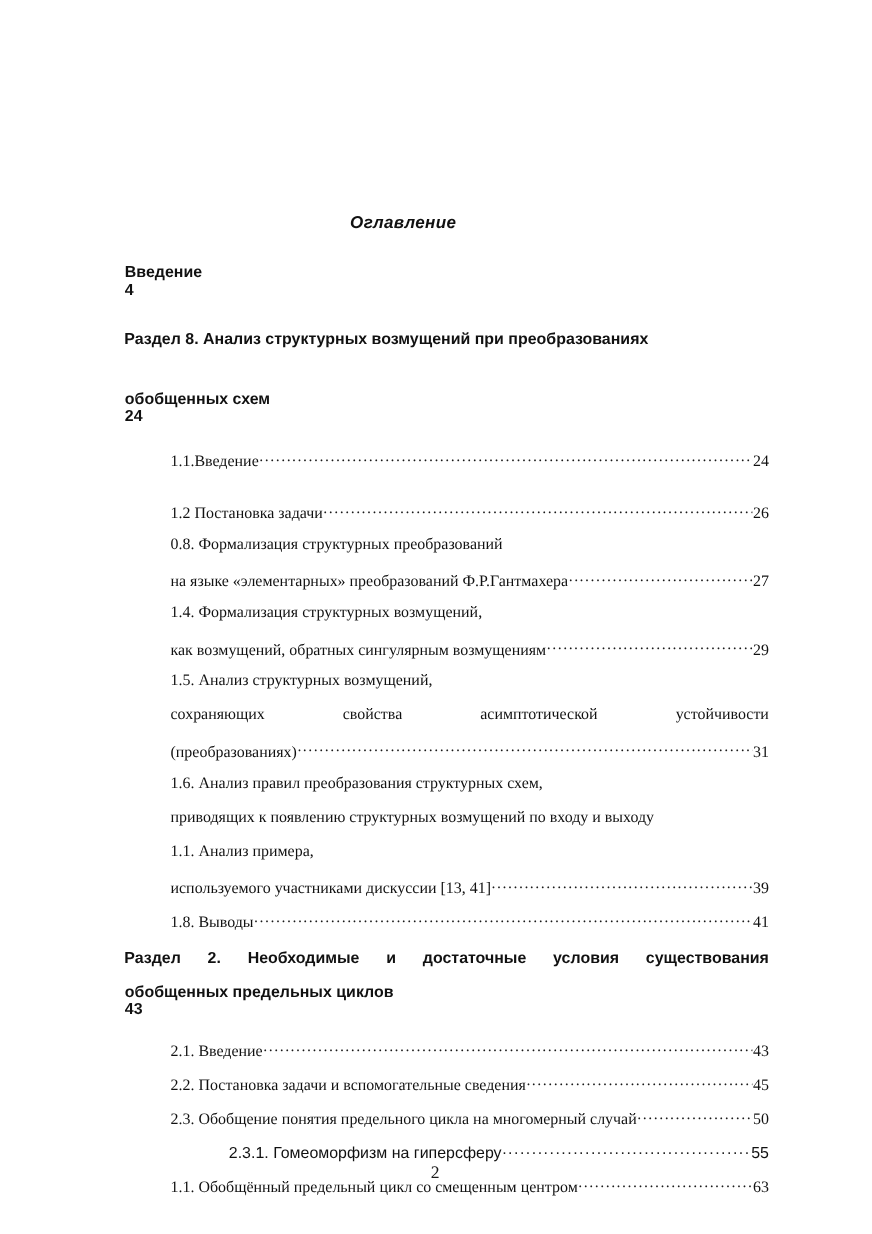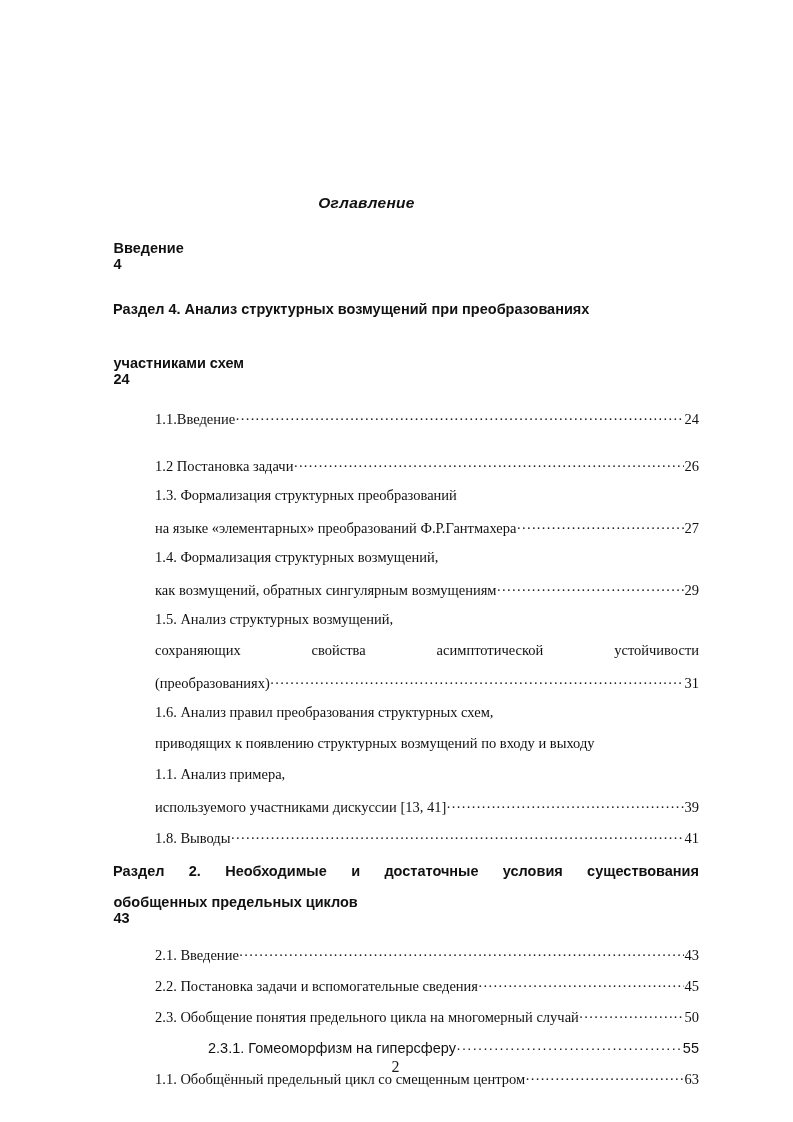--- a/index.html
+++ b/index.html
@@ -117,42 +117,42 @@
   </div>
 
   <div class="toc" id="toc-root">
       <div class="row line lvl0 bold">
         <span class="txt">Введение</span>
         <span class="leader"></span>
         <span class="pg">4</span>
       </div>
       <div style="height: 30px;"></div>
       <div class="row line lvl0 plain bold">
-        <span class="txt">Раздел 4.  Анализ структурных возмущений при преобразованиях</span>
+        <span class="txt">Раздел 8.  Анализ структурных возмущений при преобразованиях</span>
       </div>
       <div style="height: 23px;"></div>
       <div class="row line lvl0 bold">
-        <span class="txt">участниками схем</span>
+        <span class="txt">обобщенных схем</span>
         <span class="leader"></span>
         <span class="pg">24</span>
       </div>
       <div style="height: 23px;"></div>
       <div class="row line lvl1">
         <span class="txt">1.1.Введение</span>
         <span class="leader"></span>
         <span class="pg">24</span>
       </div>
       <div style="height: 16px;"></div>
       <div class="row line lvl1">
         <span class="txt">1.2 Постановка задачи</span>
         <span class="leader"></span>
         <span class="pg">26</span>
       </div>
       <div class="row line lvl1 plain">
-        <span class="txt">1.3. Формализация структурных преобразований</span>
+        <span class="txt">0.8. Формализация структурных преобразований</span>
       </div>
       <div class="row line lvl1">
         <span class="txt">на языке «элементарных» преобразований Ф.Р.Гантмахера</span>
         <span class="leader"></span>
         <span class="pg">27</span>
       </div>
       <div class="row line lvl1 plain">
         <span class="txt">1.4. Формализация структурных возмущений,</span>
       </div>
       <div class="row line lvl1">

